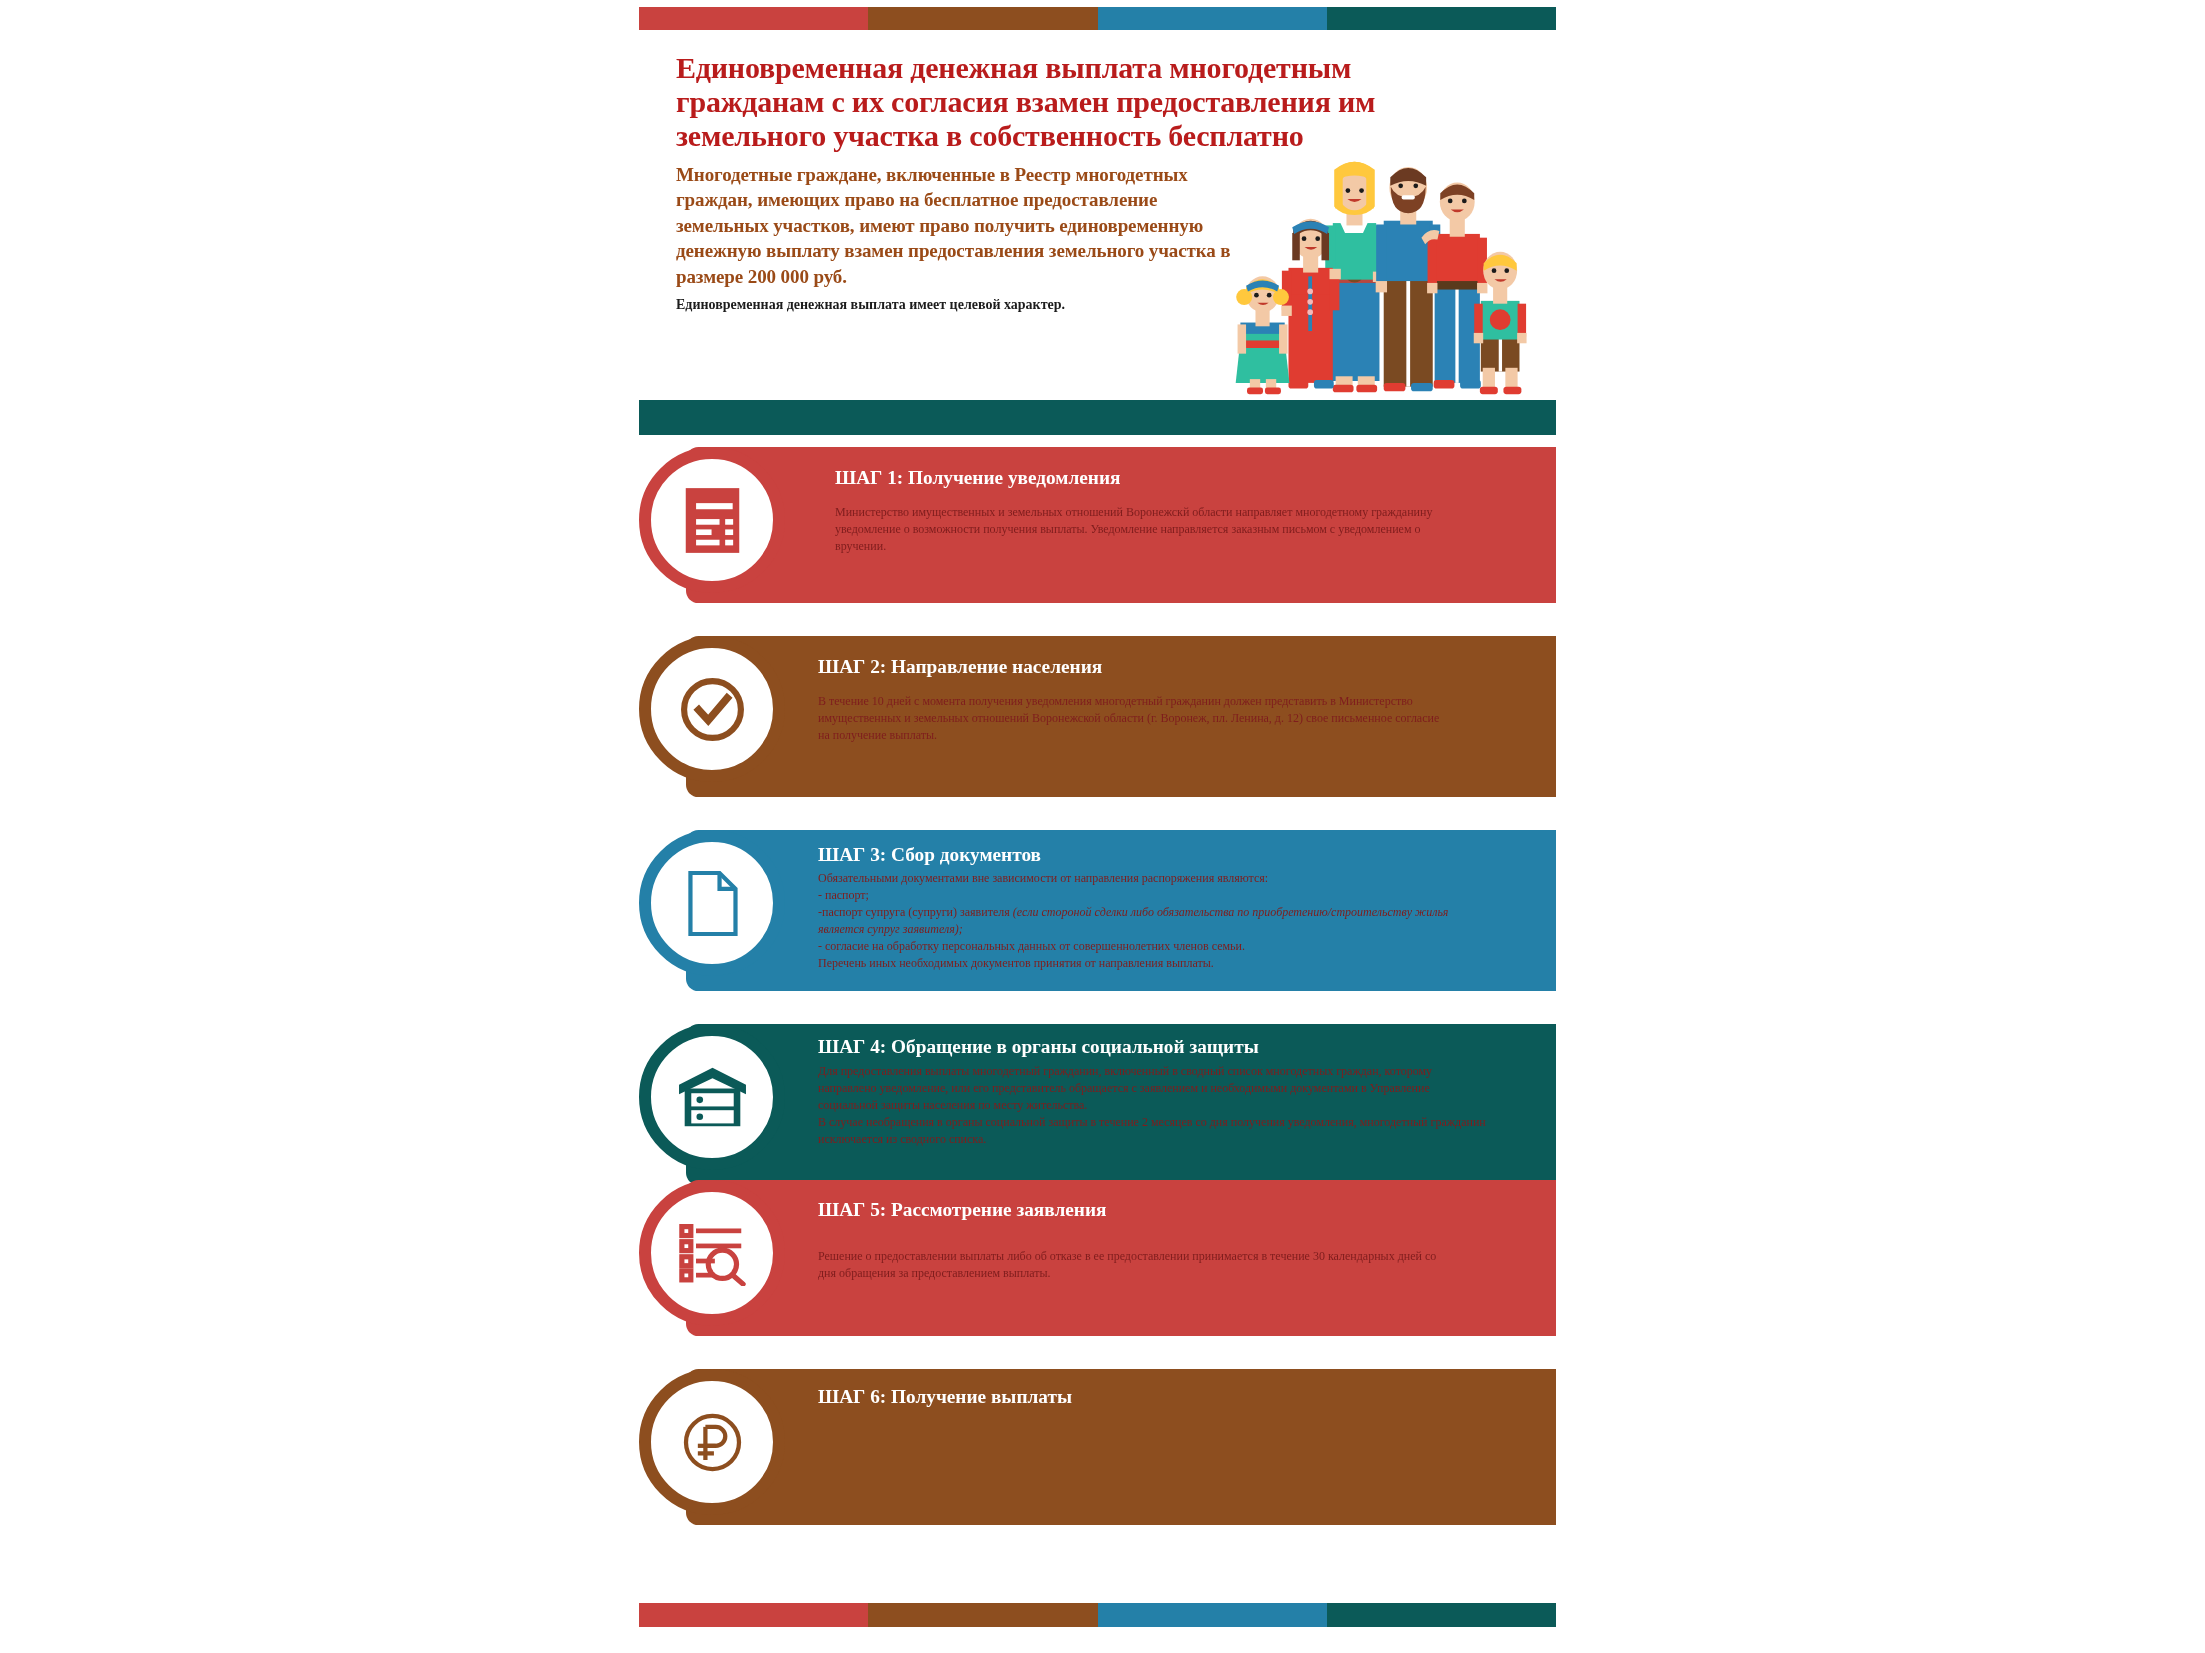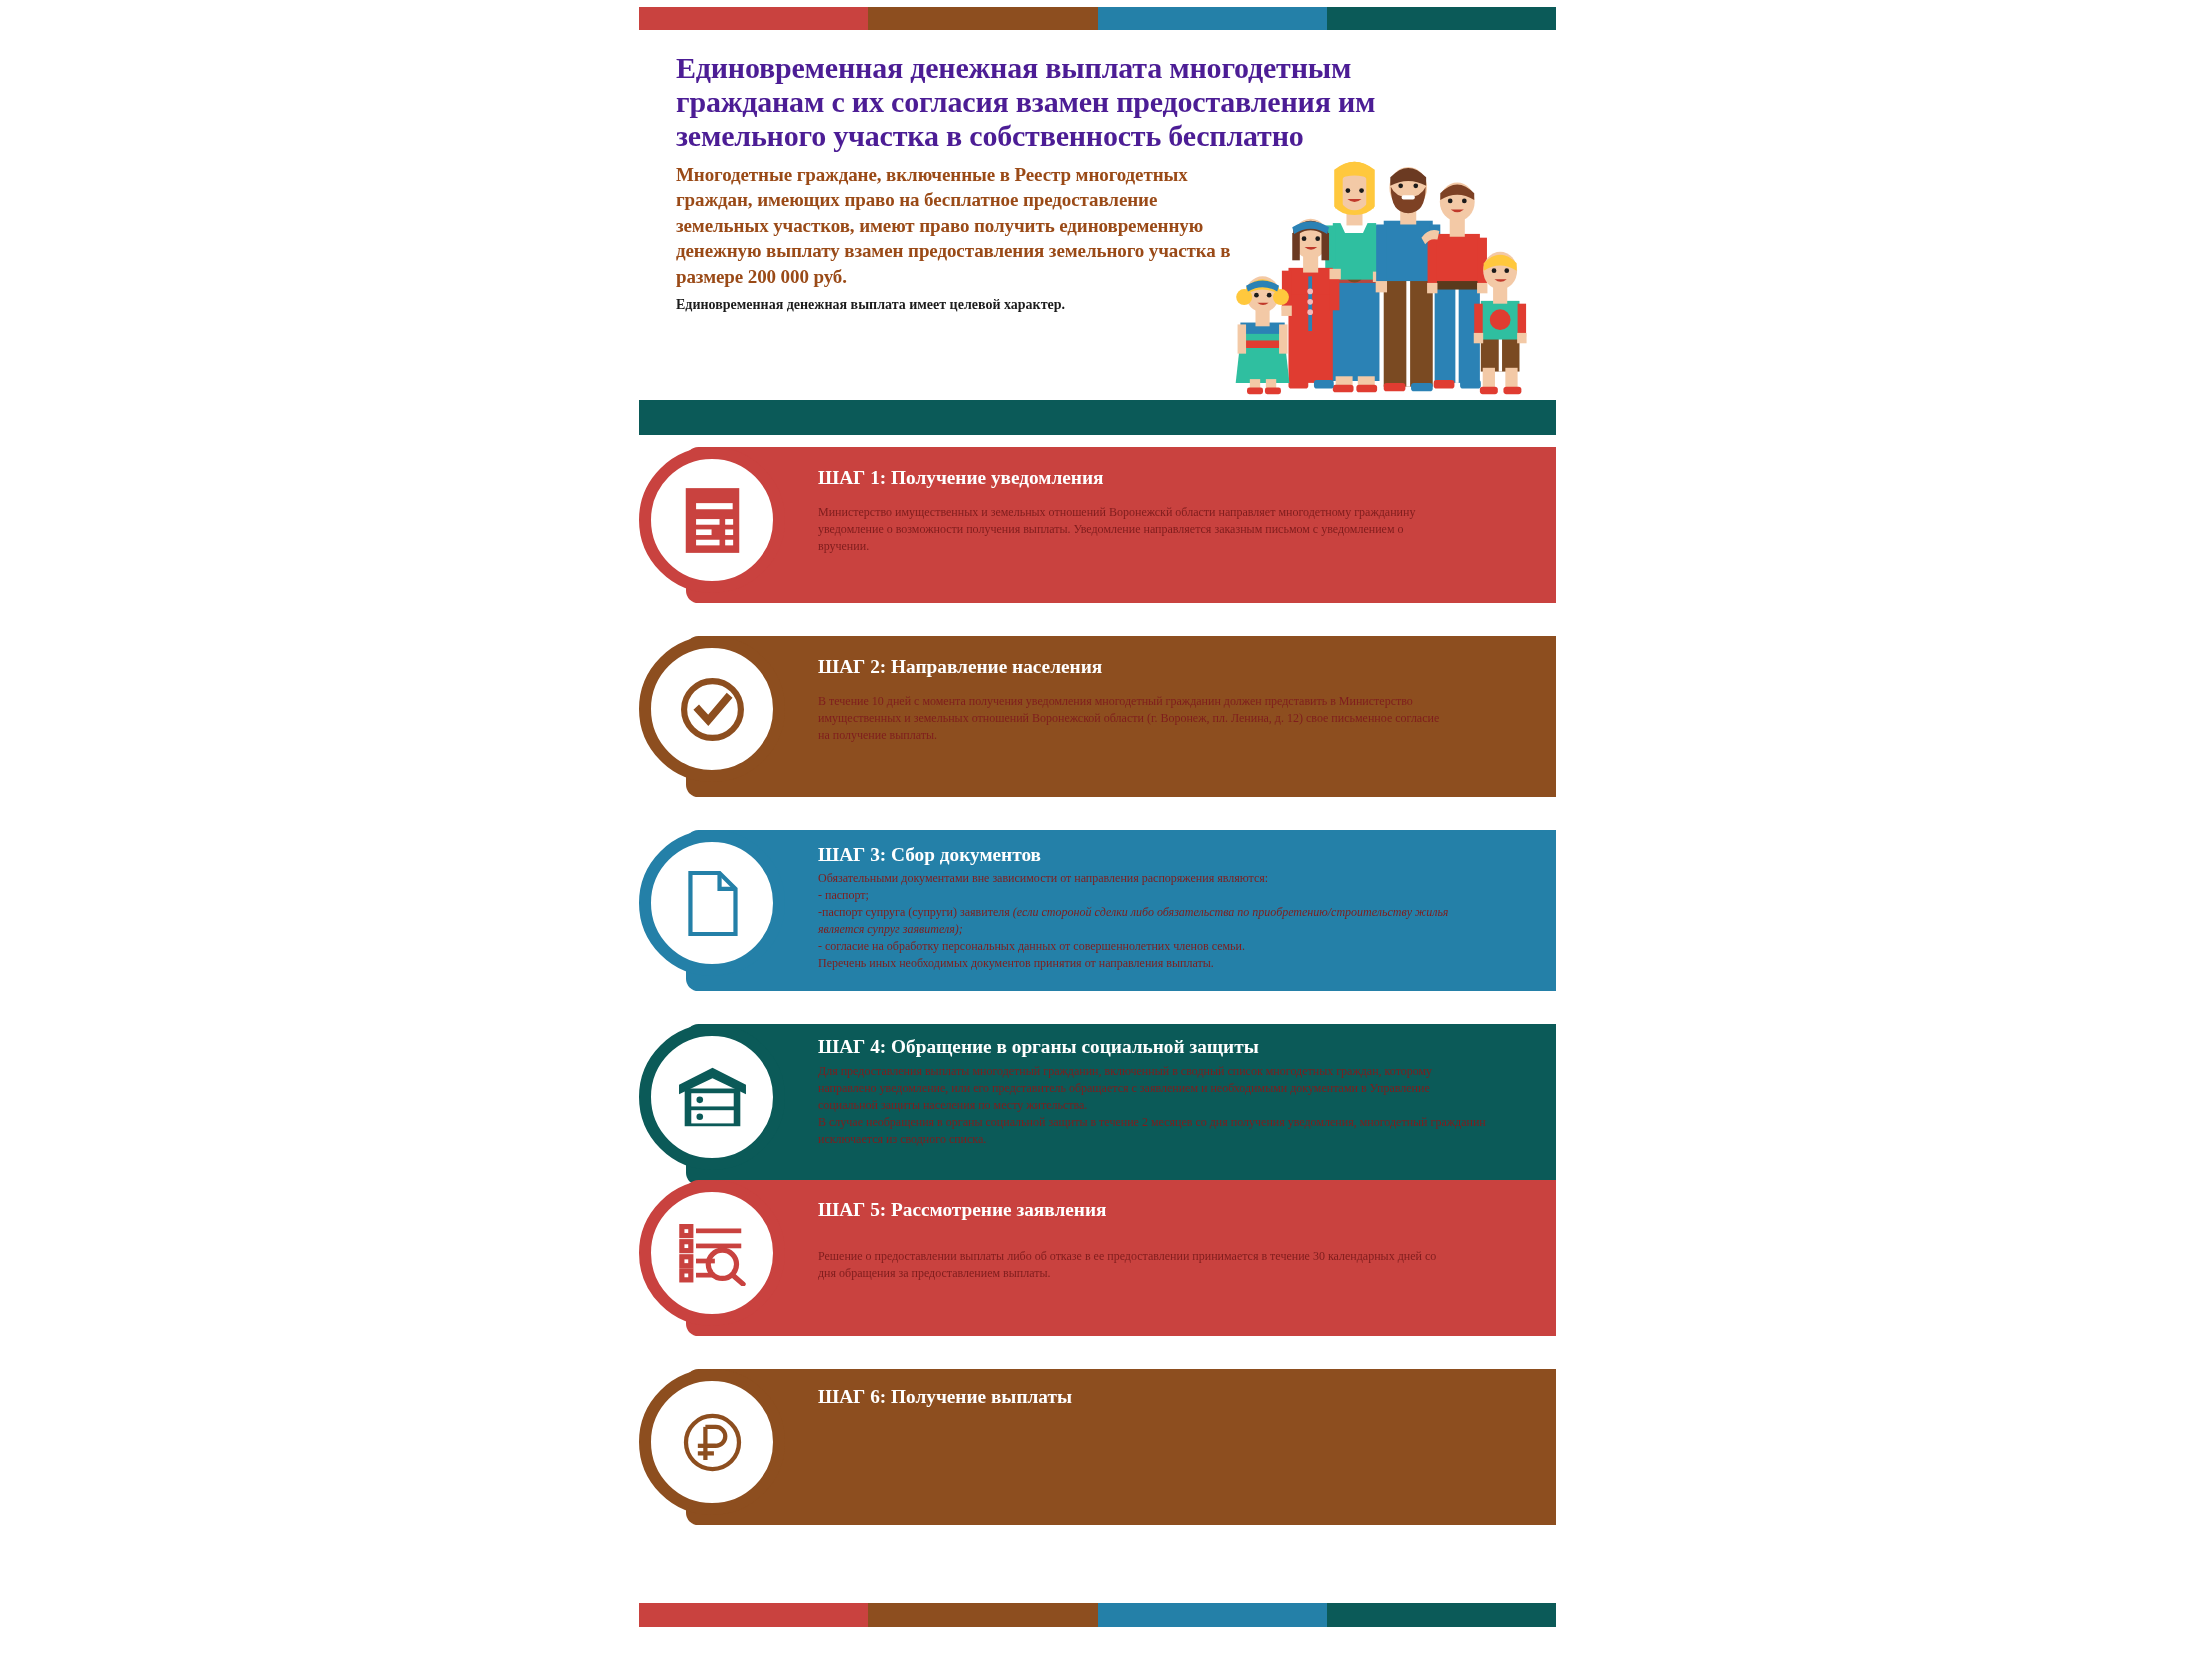--- a/index.html
+++ b/index.html
@@ -17,21 +17,21 @@
   
   .colorbar{position:absolute;left:0;width:917px;height:23.6px;display:flex;}
   .colorbar > div{flex:1 1 0;height:100%;}
   #topbar{top:6.6px;}
   #bottombar{top:1603px;}
 
   
   #header{position:absolute;left:0;top:37px;width:917px;height:349px;}
   #main-title{
     position:absolute;left:37px;top:14px;width:830px;
-    font-size:30px;line-height:1.14;font-weight:bold;color:#4c1d95;
+    font-size:30px;line-height:1.14;font-weight:bold;color:#b91c1c;
     letter-spacing:-0.2px;
   }
   #intro-block{position:absolute;left:37px;top:125px;width:556px;}
   #intro-red{
     font-size:19px;line-height:1.34;font-weight:bold;color:#9a4a17;
     letter-spacing:-0.1px;
   }
   #intro-note{
     margin-top:6.6px;font-size:14px;line-height:1.25;font-weight:bold;color:#1c1c1c;
   }
@@ -245,21 +245,21 @@
           <rect x="8" y="6" width="114" height="138" fill="#c9423f"></rect>
           <rect x="30" y="38" width="78" height="13" fill="#ffffff"></rect>
           <rect x="30" y="72" width="50" height="12" fill="#ffffff"></rect>
           <rect x="92" y="72" width="17" height="12" fill="#ffffff"></rect>
           <rect x="30" y="94" width="33" height="12" fill="#ffffff"></rect>
           <rect x="92" y="94" width="17" height="12" fill="#ffffff"></rect>
           <rect x="30" y="116" width="50" height="12" fill="#ffffff"></rect>
           <rect x="92" y="116" width="17" height="12" fill="#ffffff"></rect>
         </svg>
       </div>
-      <div class="step-body" style="top:20px;">
+      <div class="step-body" style="top:20px;margin-left:17px;">
         <div class="step-title">ШАГ 1: Получение уведомления</div>
         <div class="step-text" style="margin-top:14px;max-width:622px;">Министерство имущественных и земельных отношений Воронежскй области направляет многодетному гражданину уведомление о возможности получения выплаты. Уведомление направляется заказным письмом с уведомлением о вручении.</div>
       </div>
     </div>
 
     <div class="step" style="height:194px;">
       <div class="step-bar c-brown" style="height:161px;"></div>
       <div class="step-circle b-brown">
         <svg class="svgicon" width="71" height="71" viewBox="0 0 150 150">
           <circle cx="75" cy="75" r="60" fill="none" stroke="#8d4e1f" stroke-width="13"></circle>

